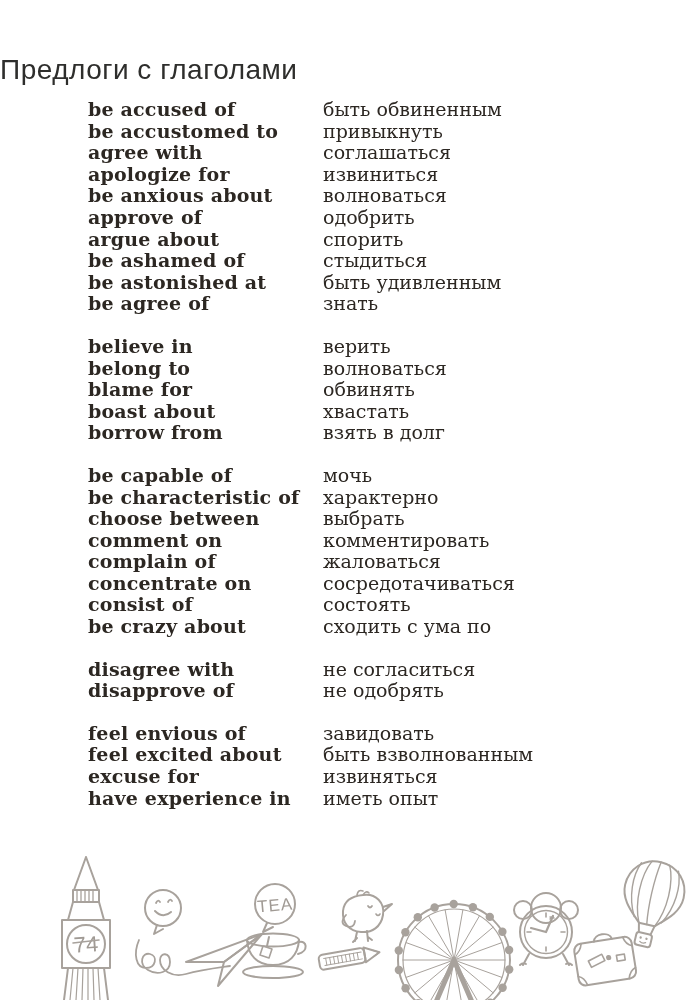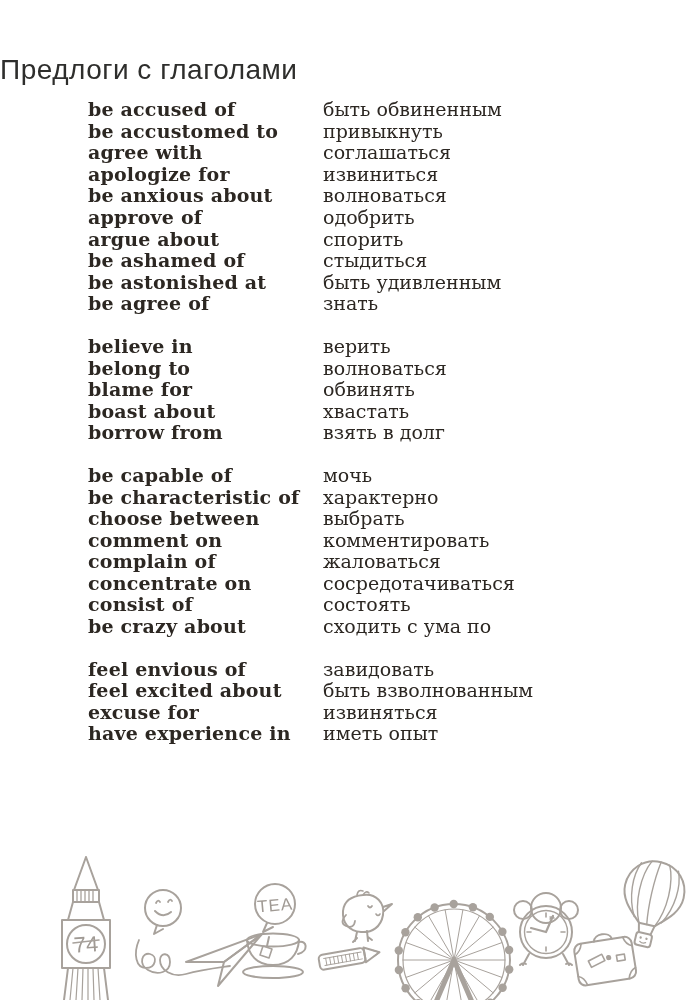--- a/index.html
+++ b/index.html
@@ -126,20 +126,30 @@
           <span class="en">concentrate on</span>
           <span class="ru">сосредотачиваться</span>
         </div>
         <div class="row">
           <span class="en">consist of</span>
           <span class="ru">состоять</span>
         </div>
         <div class="row">
           <span class="en">be crazy about</span>
           <span class="ru">сходить с ума по</span>
+        </div>
+      </div>
+      <div class="group">
+        <div class="row">
+          <span class="en">disagree with</span>
+          <span class="ru">не согласиться</span>
+        </div>
+        <div class="row">
+          <span class="en">disapprove of</span>
+          <span class="ru">не одобрять</span>
         </div>
       </div>
       <div class="group">
         <div class="row">
           <span class="en">feel envious of</span>
           <span class="ru">завидовать</span>
         </div>
         <div class="row">
           <span class="en">feel excited about</span>
           <span class="ru">быть взволнованным</span>

